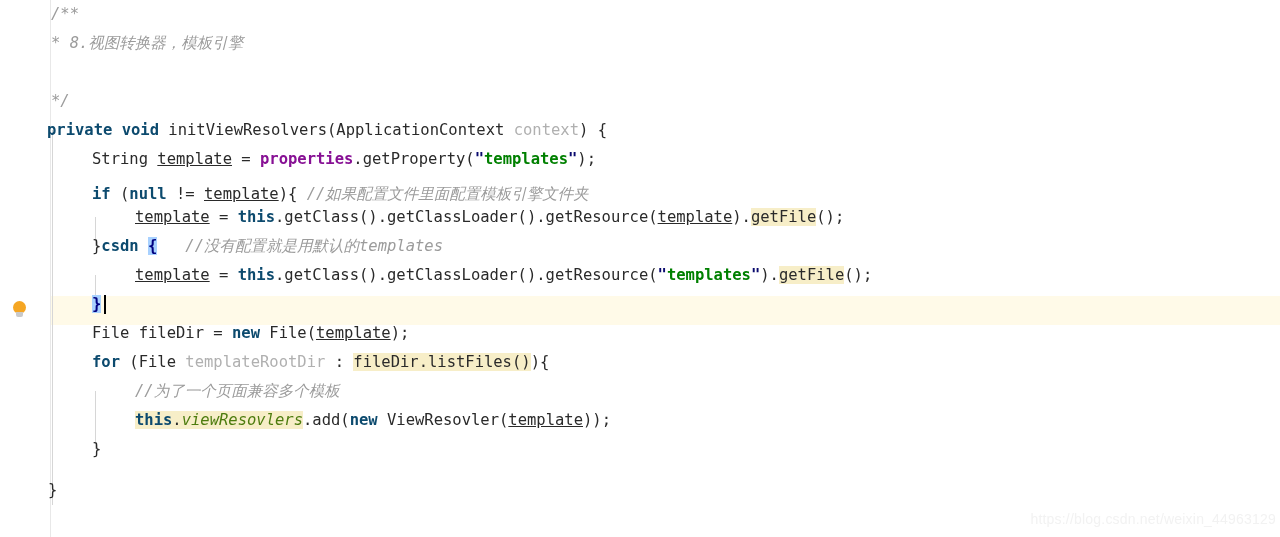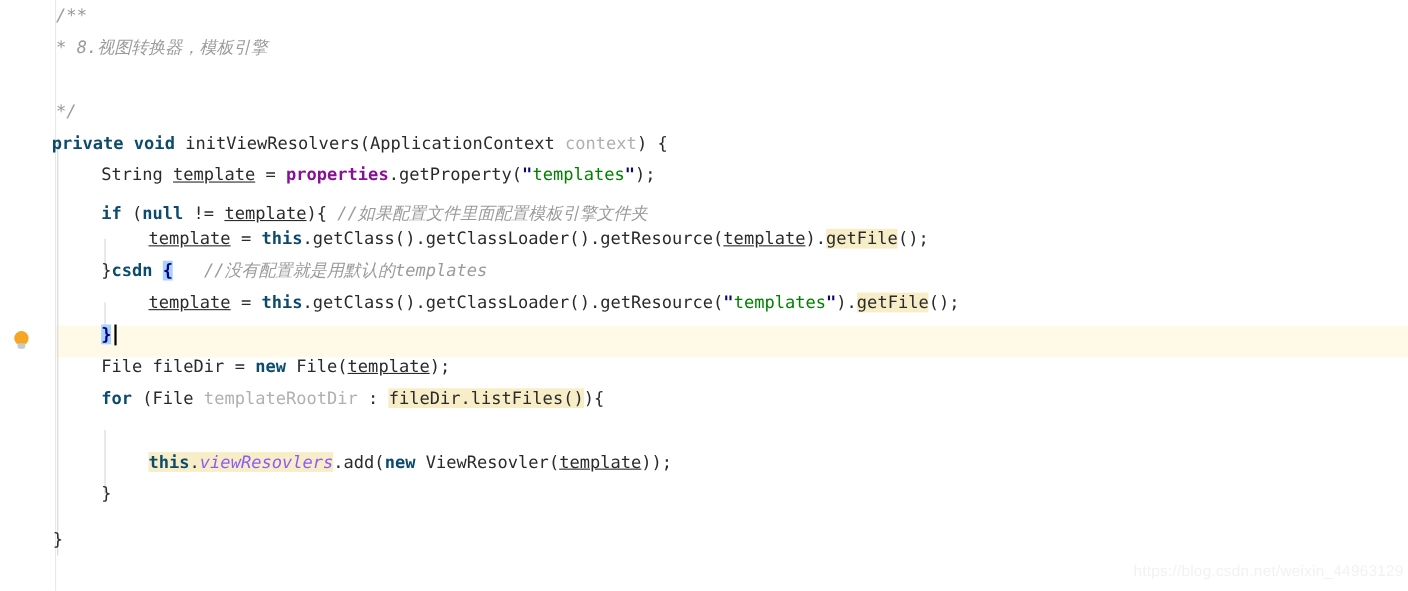--- a/index.html
+++ b/index.html
@@ -103,24 +103,24 @@
     padding-left: 0;
   }
 
   
   .kw       { color: #0c4a6e; font-weight: bold; }
   .plain    { color: #2a2a2a; }
   .cmt      { color: #9b9b9b; font-style: italic; }
   .cmt-doc  { color: #9b9b9b; font-style: italic; }
   .tag      { color: #9b9b9b; font-style: italic; text-decoration: underline; }
   .docval   { color: #2a2a2a; font-weight: bold; font-style: italic; }
-  .str      { color: #008000; font-weight: normal; }
+  .str      { color: #008000; font-weight: bold; }
   .quote    { color: #0a0a6e; font-weight: bold; }
   .field    { color: #871094; font-weight: bold; }
-  .fielditl { color: #8b5cf6; font-style: italic; }
+  .fielditl { color: #4d7c0f; font-style: italic; }
   .localvar { color: #2a2a2a; text-decoration: underline; }
   .param    { color: #b0b0b0; }
   .hl       { background: #f7eec8; }
   .brace-hl { background: #a8d1ff; color: #000080; font-weight: bold; }
 
   
   .guide {
     position: absolute;
     width: 1px;
     background: #d6d6d6;
@@ -209,20 +209,21 @@
     <div class="row" style="top:261px;"><span class="txt" style="margin-left:84px;"><span class="localvar">template</span><span class="plain"> = </span><span class="kw">this</span><span class="plain">.getClass().getClassLoader().getResource(</span><span class="quote">"</span><span class="str">templates</span><span class="quote">"</span><span class="plain">).</span><span class="hl plain">getFile</span><span class="plain">();</span></span></div>
 
     <div class="row caret-line" style="top:290px; background:transparent;"><span class="txt" style="margin-left:41px;"><span class="brace-hl">}</span></span>
       <div class="caret" style="left:53px; top:5px;"></div>
     </div>
 
     <div class="row" style="top:348px;"><span class="txt" style="margin-left:41px;"><span class="kw">for</span><span class="plain"> (File </span><span class="param">templateRootDir</span><span class="plain"> : </span><span class="hl plain">fileDir.listFiles()</span><span class="plain">){</span></span></div>
 
     <div class="row" style="top:319px;"><span class="txt" style="margin-left:41px;"><span class="plain">File</span><span class="plain"> fileDir = </span><span class="kw">new</span><span class="plain"> File(</span><span class="localvar">template</span><span class="plain">);</span></span></div>
 
+    <div class="row" style="top:377px;"><span class="txt" style="margin-left:84px;"><span class="cmt">//为了一个页面兼容多个模板</span></span></div>
 
     <div class="row" style="top:406px;"><span class="txt" style="margin-left:84px;"><span class="hl"><span class="kw">this</span><span class="plain">.</span><span class="fielditl">viewResovlers</span></span><span class="plain">.add(</span><span class="kw">new</span><span class="plain"> ViewResovler(</span><span class="localvar">template</span><span class="plain">));</span></span></div>
 
     <div class="row" style="top:435px;"><span class="txt" style="margin-left:41px;"><span class="plain">}</span></span></div>
 
     <div class="row" style="top:476px;"><span class="txt" style="margin-left:-3px;"><span class="plain">}</span></span></div>
 
   </div>
 
   <div class="watermark">https://blog.csdn.net/weixin_44963129</div>

